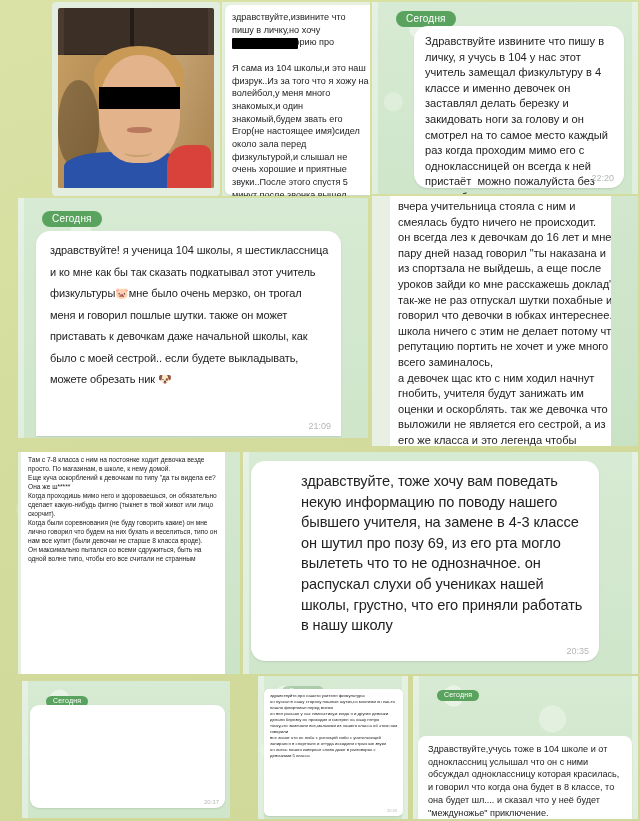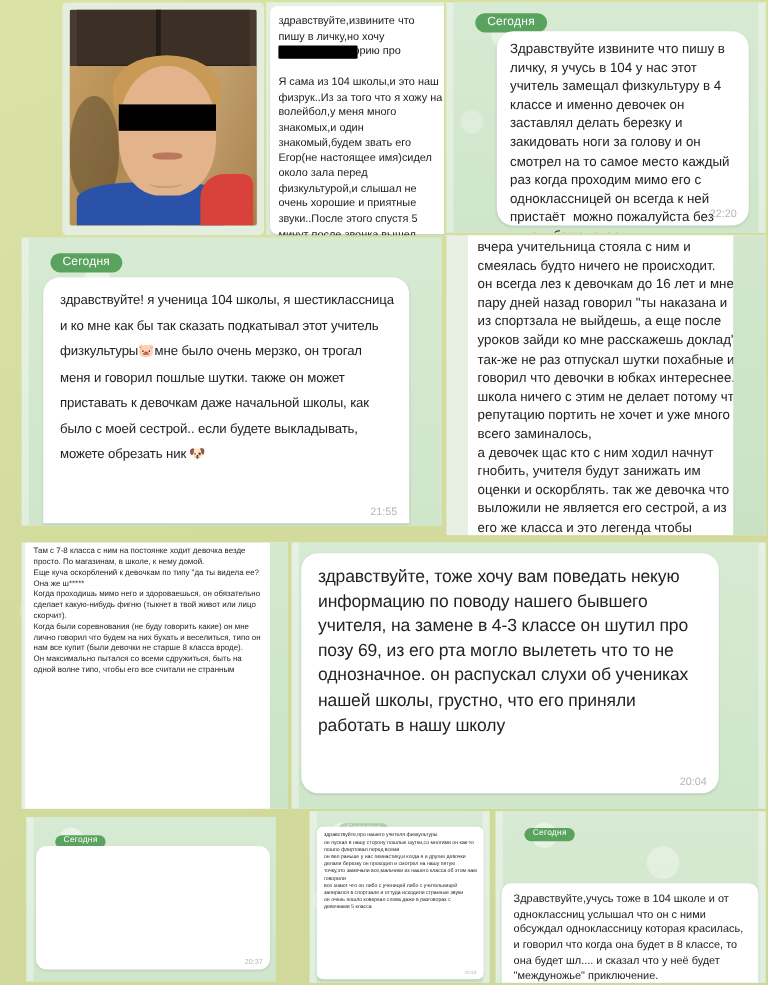--- a/index.html
+++ b/index.html
@@ -71,21 +71,21 @@
   .ts {
     color:#b3b9b3;
     position:absolute;
     right:10px; bottom:5px;
     font-size:9px;
   }
   .ts.tiny { font-size:6px; right:6px; bottom:3px; }
 
   
   .t-xl  { font-size:11px; line-height:21.5px; letter-spacing:-.1px; }
-  .t-lg  { font-size:14.6px; line-height:20.6px; letter-spacing:-.1px; }
+  .t-lg  { font-size:14.6px; line-height:20.6px; letter-spacing:-.1px;margin-left:36px; }
   .t-md  { font-size:11.1px; line-height:15.6px; }
   .t-sm  { font-size:9.1px;  line-height:12.7px; }
   .t-xs  { font-size:6.6px;  line-height:9.0px; }
   .t-xxs { font-size:4.3px;  line-height:6.0px; }
 
   
   .photo { position:absolute; overflow:hidden; }
   .photo .scene {
     position:absolute; inset:0;
     background:
@@ -198,42 +198,42 @@
                 background:linear-gradient(#d2e7ce,#c9e2c4);"></div>
   </div>
 
   <div class="panel" style="left:18px; top:198px; width:350px; height:240px;">
     <div class="stripe-l"></div>
     <div class="pillrow" style="top:10px;">
       <span class="daypill">Сегодня</span>
     </div>
     <div class="bubble" style="left:18px; top:33px; width:305px; height:205px; border-radius:14px 14px 0 0; padding:9px 12px 4px 14px;">
       <div class="txt t-xl">здравствуйте! я ученица 104 школы, я шестиклассница и ко мне как бы так сказать подкатывал этот учитель физкультуры🐷мне было очень мерзко, он трогал меня и говорил пошлые шутки. также он может приставать к девочкам даже начальной школы, как было с моей сестрой.. если будете выкладывать, можете обрезать ник 🐶</div>
-      <span class="ts">21:55</span>
+      <span class="ts">21:09</span>
     </div>
   </div>
 
   <div class="panel plain" style="left:18px; top:452px; width:222px; height:222px; background:#e6f0e1;">
     <div class="bubble" style="left:3px; top:0; width:204px; height:222px; border-radius:0; box-shadow:none; padding:3px 6px 0 7px;">
       <div class="txt t-xs">Там с 7-8 класса с ним на постоянке ходит девочка везде просто. По магазинам, в школе, к нему домой.
 Еще куча оскорблений к девочкам по типу "да ты видела ее? Она же ш*****
 Когда проходишь мимо него и здороваешься, он обязательно сделает какую-нибудь фигню (тыкнет в твой живот или лицо скорчит).
 Когда были соревнования (не буду говорить какие) он мне лично говорил что будем на них бухать и веселиться, типо он нам все купит (были девочки не старше 8 класса вроде).
 Он максимально пытался со всеми сдружиться, быть на одной волне типо, чтобы его все считали не странным</div>
     </div>
     <div style="position:absolute; right:0; top:0; bottom:0; width:15px;
                 background:linear-gradient(#d4e8d0,#cbe3c7);"></div>
   </div>
 
   <div class="panel" style="left:243px; top:452px; width:395px; height:222px;">
     <div class="stripe-l"></div>
     <div class="stripe-r"></div>
     <div class="bubble" style="left:8px; top:9px; width:348px; height:200px; padding:10px 12px 6px 14px;">
       <div class="txt t-lg">здравствуйте, тоже хочу вам поведать некую информацию по поводу нашего бывшего учителя, на замене в 4-3 классе он шутил про позу 69, из его рта могло вылететь что то не однозначное. он распускал слухи об учениках нашей школы, грустно, что его приняли работать в нашу школу</div>
-      <span class="ts">20:04</span>
+      <span class="ts">20:35</span>
     </div>
   </div>
 
   <div class="panel" style="left:22px; top:681px; width:208px; height:137px;">
     <div class="stripe-l"></div>
     <div class="pillrow" style="top:8px;">
       <span class="daypill small">Сегодня</span>
     </div>
     <div class="bubble" style="left:8px; top:24px; width:195px; height:103px; border-radius:9px; padding:7px 9px 4px 10px;">
       <span class="ts tiny">20:37</span>

